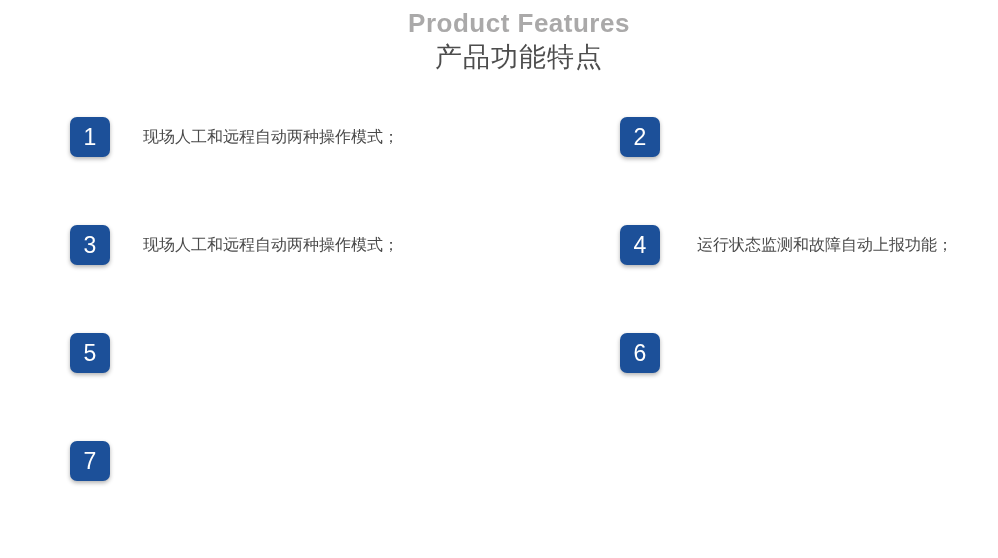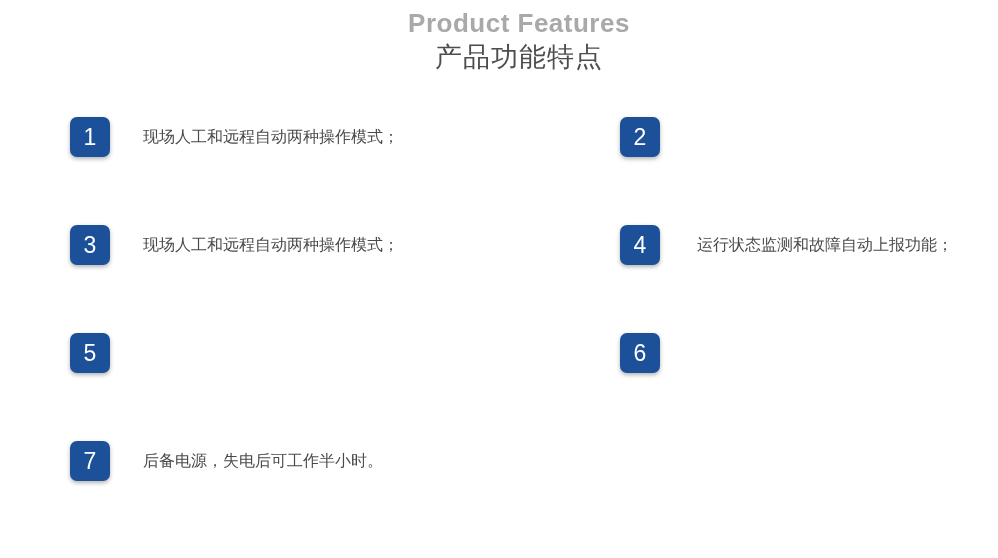--- a/index.html
+++ b/index.html
@@ -133,17 +133,16 @@
     <div class="feature-item col-left row-3">
       <div class="badge">5</div>
     </div>
 
     <div class="feature-item col-right row-3">
       <div class="badge">6</div>
     </div>
 
     <div class="feature-item col-left row-4">
       <div class="badge">7</div>
-      <div class="feature-text">后备电源，失电后可工作半小时。</div>
     </div>
 
   </div>
 </div>
 
 </body></html>

